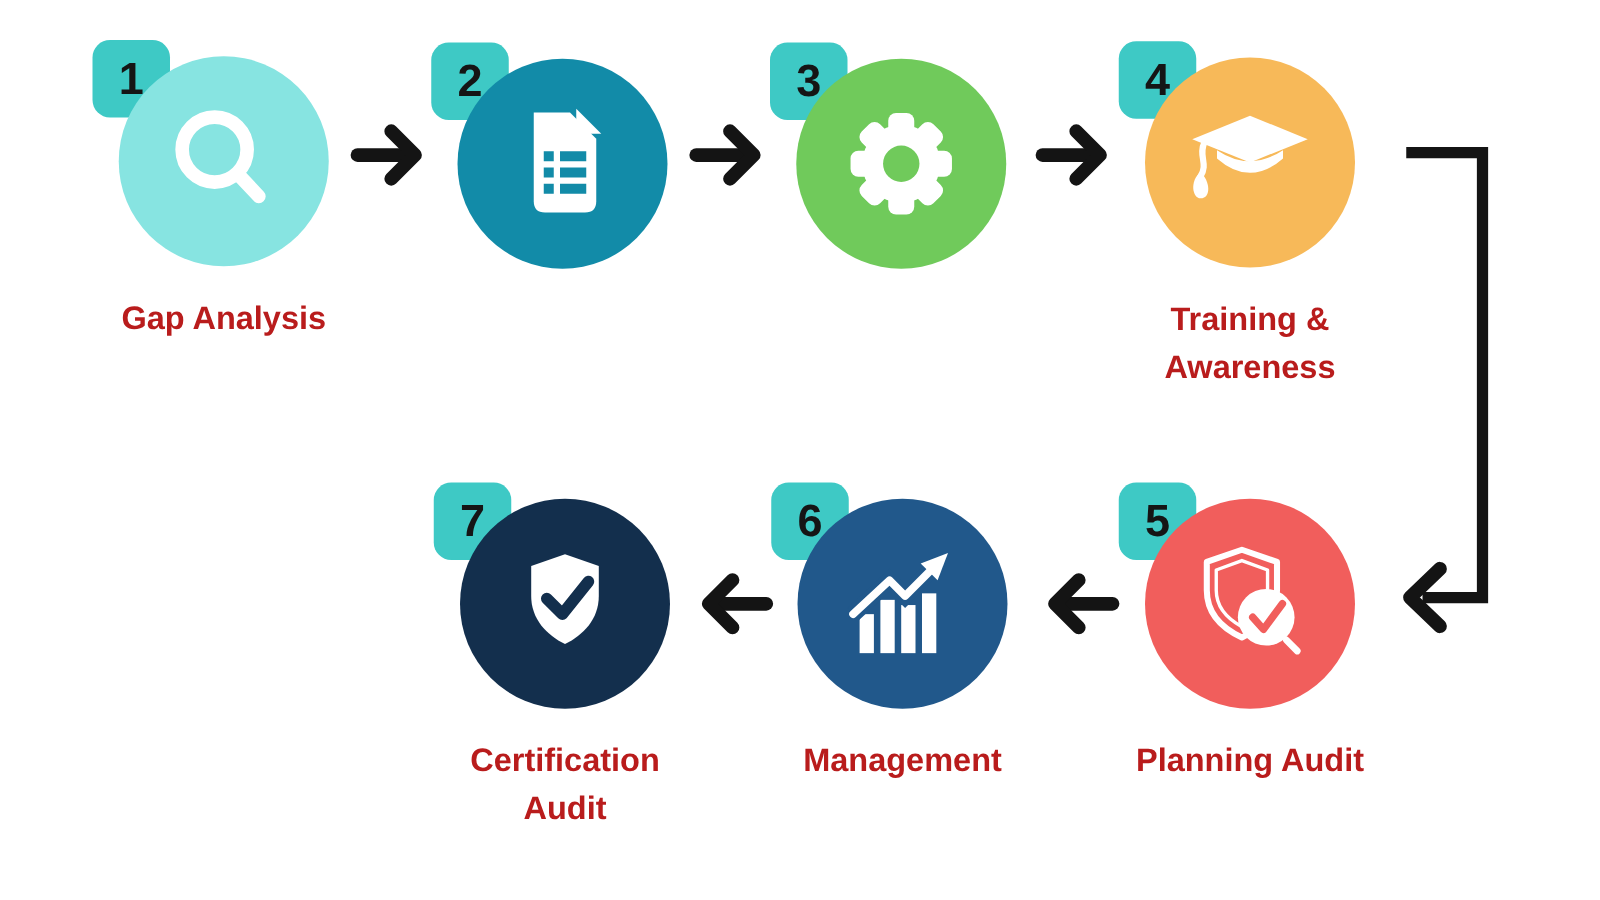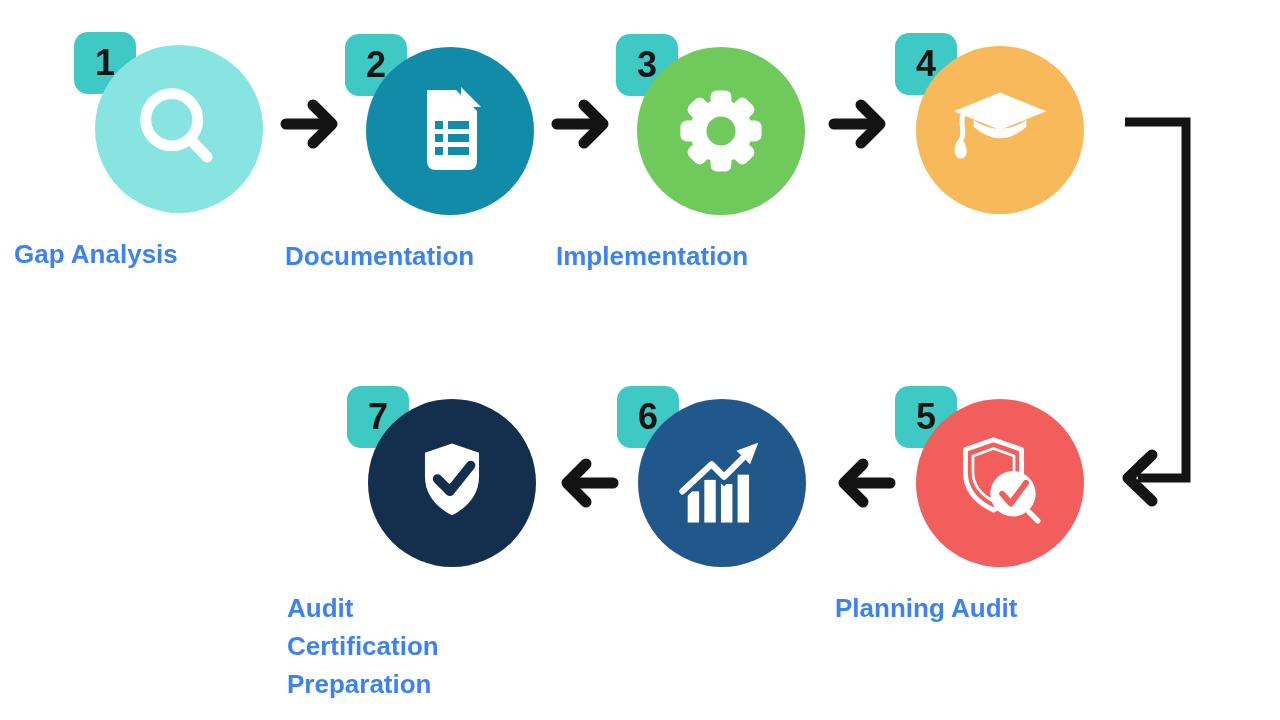--- a/index.html
+++ b/index.html
@@ -34,25 +34,25 @@
     font-weight: 700;
     color: #151515;
     z-index: 1;
   }
   .label {
     position: absolute;
     left: 50%;
     transform: translateX(-50%);
     top: 190px;
     width: 330px;
-    text-align: left;
+    text-align: center;
     font-size: 26px;
     font-weight: 700;
     line-height: 38px;
-    color: #3b82f6;
+    color: #b91c1c;
     z-index: 3;
   }
   .arrow { position: absolute; width: 68px; height: 56px; }
   .arrow.left { transform: scaleX(-1); }
   .connector { position: absolute; left: 1096px; top: 88px; width: 124px; height: 440px; }
   .icon-svg { display: block; }
 </style>
 </head>
 <body>
 
@@ -79,54 +79,54 @@
         <path d="M61 6 L81 26 L68 26 Q61 26 61 19 Z" fill="#ffffff"></path>
         <rect x="35" y="40" width="8" height="8" fill="#128BA8"></rect>
         <rect x="48" y="40" width="21" height="8" fill="#128BA8"></rect>
         <rect x="35" y="53" width="8" height="8" fill="#128BA8"></rect>
         <rect x="48" y="53" width="21" height="8" fill="#128BA8"></rect>
         <rect x="35" y="66" width="8" height="8" fill="#128BA8"></rect>
         <rect x="48" y="66" width="21" height="8" fill="#128BA8"></rect>
       </svg>
     </div>
     <div class="label">
-      <div>Documentation</div>
     </div>
   </div>
 
   <div class="step" style="left:637px; top:47px;">
     <div class="badge" style="background-color: rgb(62, 201, 197);">3</div>
     <div class="circle" style="background-color: rgb(112, 202, 91);">
       <svg class="icon-svg" width="104" height="104" viewBox="0 0 100 100">
         <g fill="#ffffff">
           <g transform="translate(50,50)">
             <rect x="-10" y="-39" width="20" height="78" rx="6"></rect>
             <rect x="-10" y="-39" width="20" height="78" rx="6" transform="rotate(45)"></rect>
             <rect x="-10" y="-39" width="20" height="78" rx="6" transform="rotate(90)"></rect>
             <rect x="-10" y="-39" width="20" height="78" rx="6" transform="rotate(135)"></rect>
             <circle cx="0" cy="0" r="30"></circle>
           </g>
         </g>
         <circle cx="50" cy="50" r="14" fill="#70CA5B"></circle>
       </svg>
     </div>
-    <div class="label">
-      <div>Implementation</div>
-    </div>
   </div>
 
   <div class="step" style="left:916px; top:46px;">
     <div class="badge" style="background-color: rgb(62, 201, 197);">4</div>
     <div class="circle" style="background-color: rgb(247, 185, 89);">
       <svg class="icon-svg" width="110" height="110" viewBox="0 0 100 100">
         <polygon points="50,16 92,33 50,50 8,33" fill="#ffffff"></polygon>
         <path d="M26 41 Q50 57 74 41 L74 47 Q50 68 26 47 Z" fill="#ffffff"></path>
         <path d="M17 35 C12 45 20 51 14 60" fill="none" stroke="#ffffff" stroke-width="4.5" stroke-linecap="round"></path>
         <path d="M14 57 C6 63 8 76 14 76 C22 76 21 63 14 57 Z" fill="#ffffff"></path>
       </svg>
+    </div>
+    <div class="label">
+      <div>Training &amp;</div>
+      <div>Awareness</div>
     </div>
   </div>
 
   <div class="step" style="left:916px; top:399px;">
     <div class="badge" style="background-color: rgb(62, 201, 197);">5</div>
     <div class="circle" style="background-color: rgb(241, 94, 92);">
       <svg class="icon-svg" width="108" height="108" viewBox="0 0 100 100">
         <path d="M44 10 L70 19 V40 C70 57 59 68 44 75 C29 68 18 57 18 40 V19 Z" fill="none" stroke="#ffffff" stroke-width="4.5" stroke-linejoin="round"></path>
         <path d="M44 18 L63 25 V40 C63 52 55 61 44 67 C33 61 25 52 25 40 V25 Z" fill="none" stroke="#ffffff" stroke-width="2.5" stroke-linejoin="round"></path>
         <circle cx="62" cy="60" r="21" fill="#ffffff"></circle>
@@ -146,35 +146,35 @@
         <rect x="17" y="58" width="11" height="30" fill="#ffffff"></rect>
         <rect x="33" y="47" width="11" height="41" fill="#ffffff"></rect>
         <rect x="49" y="51" width="11" height="37" fill="#ffffff"></rect>
         <rect x="65" y="42" width="11" height="46" fill="#ffffff"></rect>
         <polyline points="12,58 40,32 52,44 71,25" fill="none" stroke="#21588B" stroke-width="13"></polyline>
         <polyline points="12,58 40,32 52,44 71,25" fill="none" stroke="#ffffff" stroke-width="6" stroke-linecap="round" stroke-linejoin="round"></polyline>
         <polygon points="85,11 77,32 64,19" fill="#ffffff"></polygon>
       </svg>
     </div>
     <div class="label">
+      <div>Management</div>
     </div>
   </div>
 
   <div class="step" style="left:368px; top:399px;">
     <div class="badge" style="background-color: rgb(62, 201, 197);">7</div>
     <div class="circle" style="background-color: rgb(19, 47, 77);">
       <svg class="icon-svg" width="104" height="104" viewBox="0 0 100 100">
         <path d="M50 12 L76 21 V44 C76 62 64 74 50 81 C36 74 24 62 24 44 V21 Z" fill="#ffffff"></path>
         <polyline points="36,46 48,58 68,33" fill="none" stroke="#132F4D" stroke-width="9" stroke-linecap="round" stroke-linejoin="round"></polyline>
       </svg>
     </div>
     <div class="label">
+      <div>Certification</div>
       <div>Audit</div>
-      <div>Certification</div>
-      <div>Preparation</div>
     </div>
   </div>
 
   <svg class="arrow" style="left:280px; top:96px;" viewBox="0 0 68 56">
     <line x1="6" y1="28" x2="44" y2="28" stroke="#141414" stroke-width="11" stroke-linecap="round"></line>
     <polyline points="33,9 52,28 33,47" fill="none" stroke="#141414" stroke-width="11" stroke-linecap="round" stroke-linejoin="round"></polyline>
   </svg>
   <svg class="arrow" style="left:551px; top:96px;" viewBox="0 0 68 56">
     <line x1="6" y1="28" x2="44" y2="28" stroke="#141414" stroke-width="11" stroke-linecap="round"></line>
     <polyline points="33,9 52,28 33,47" fill="none" stroke="#141414" stroke-width="11" stroke-linecap="round" stroke-linejoin="round"></polyline>

